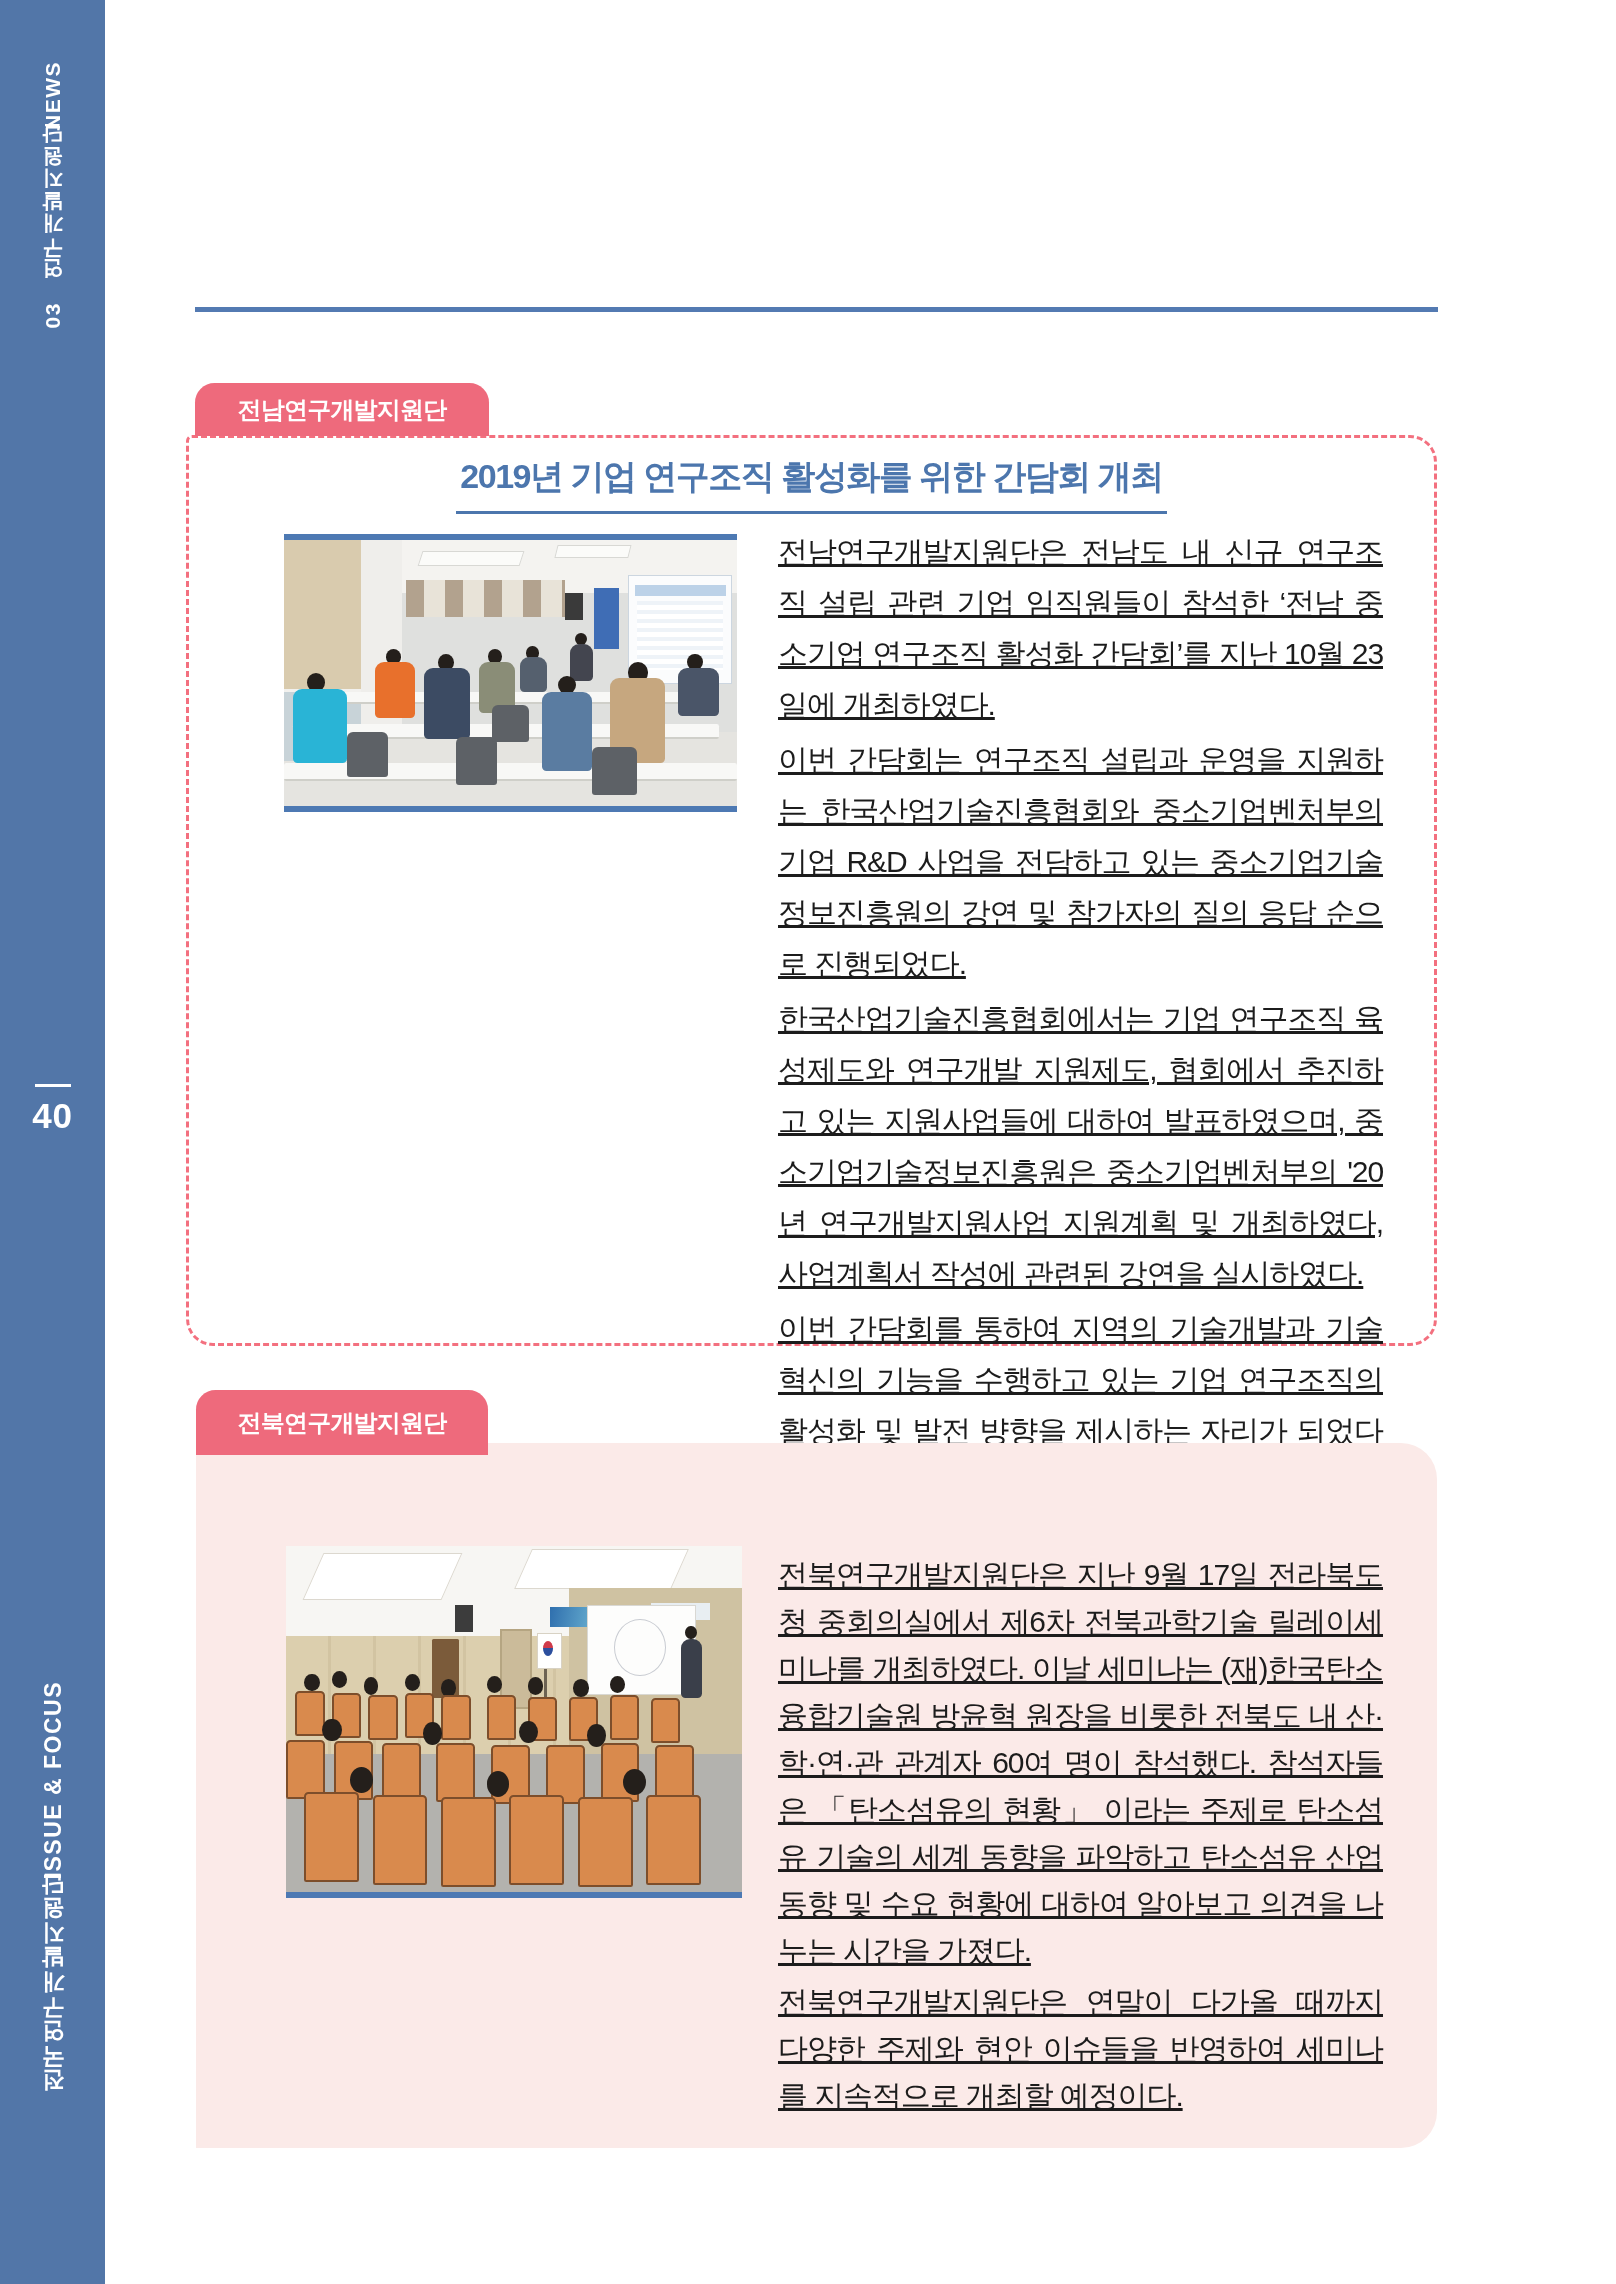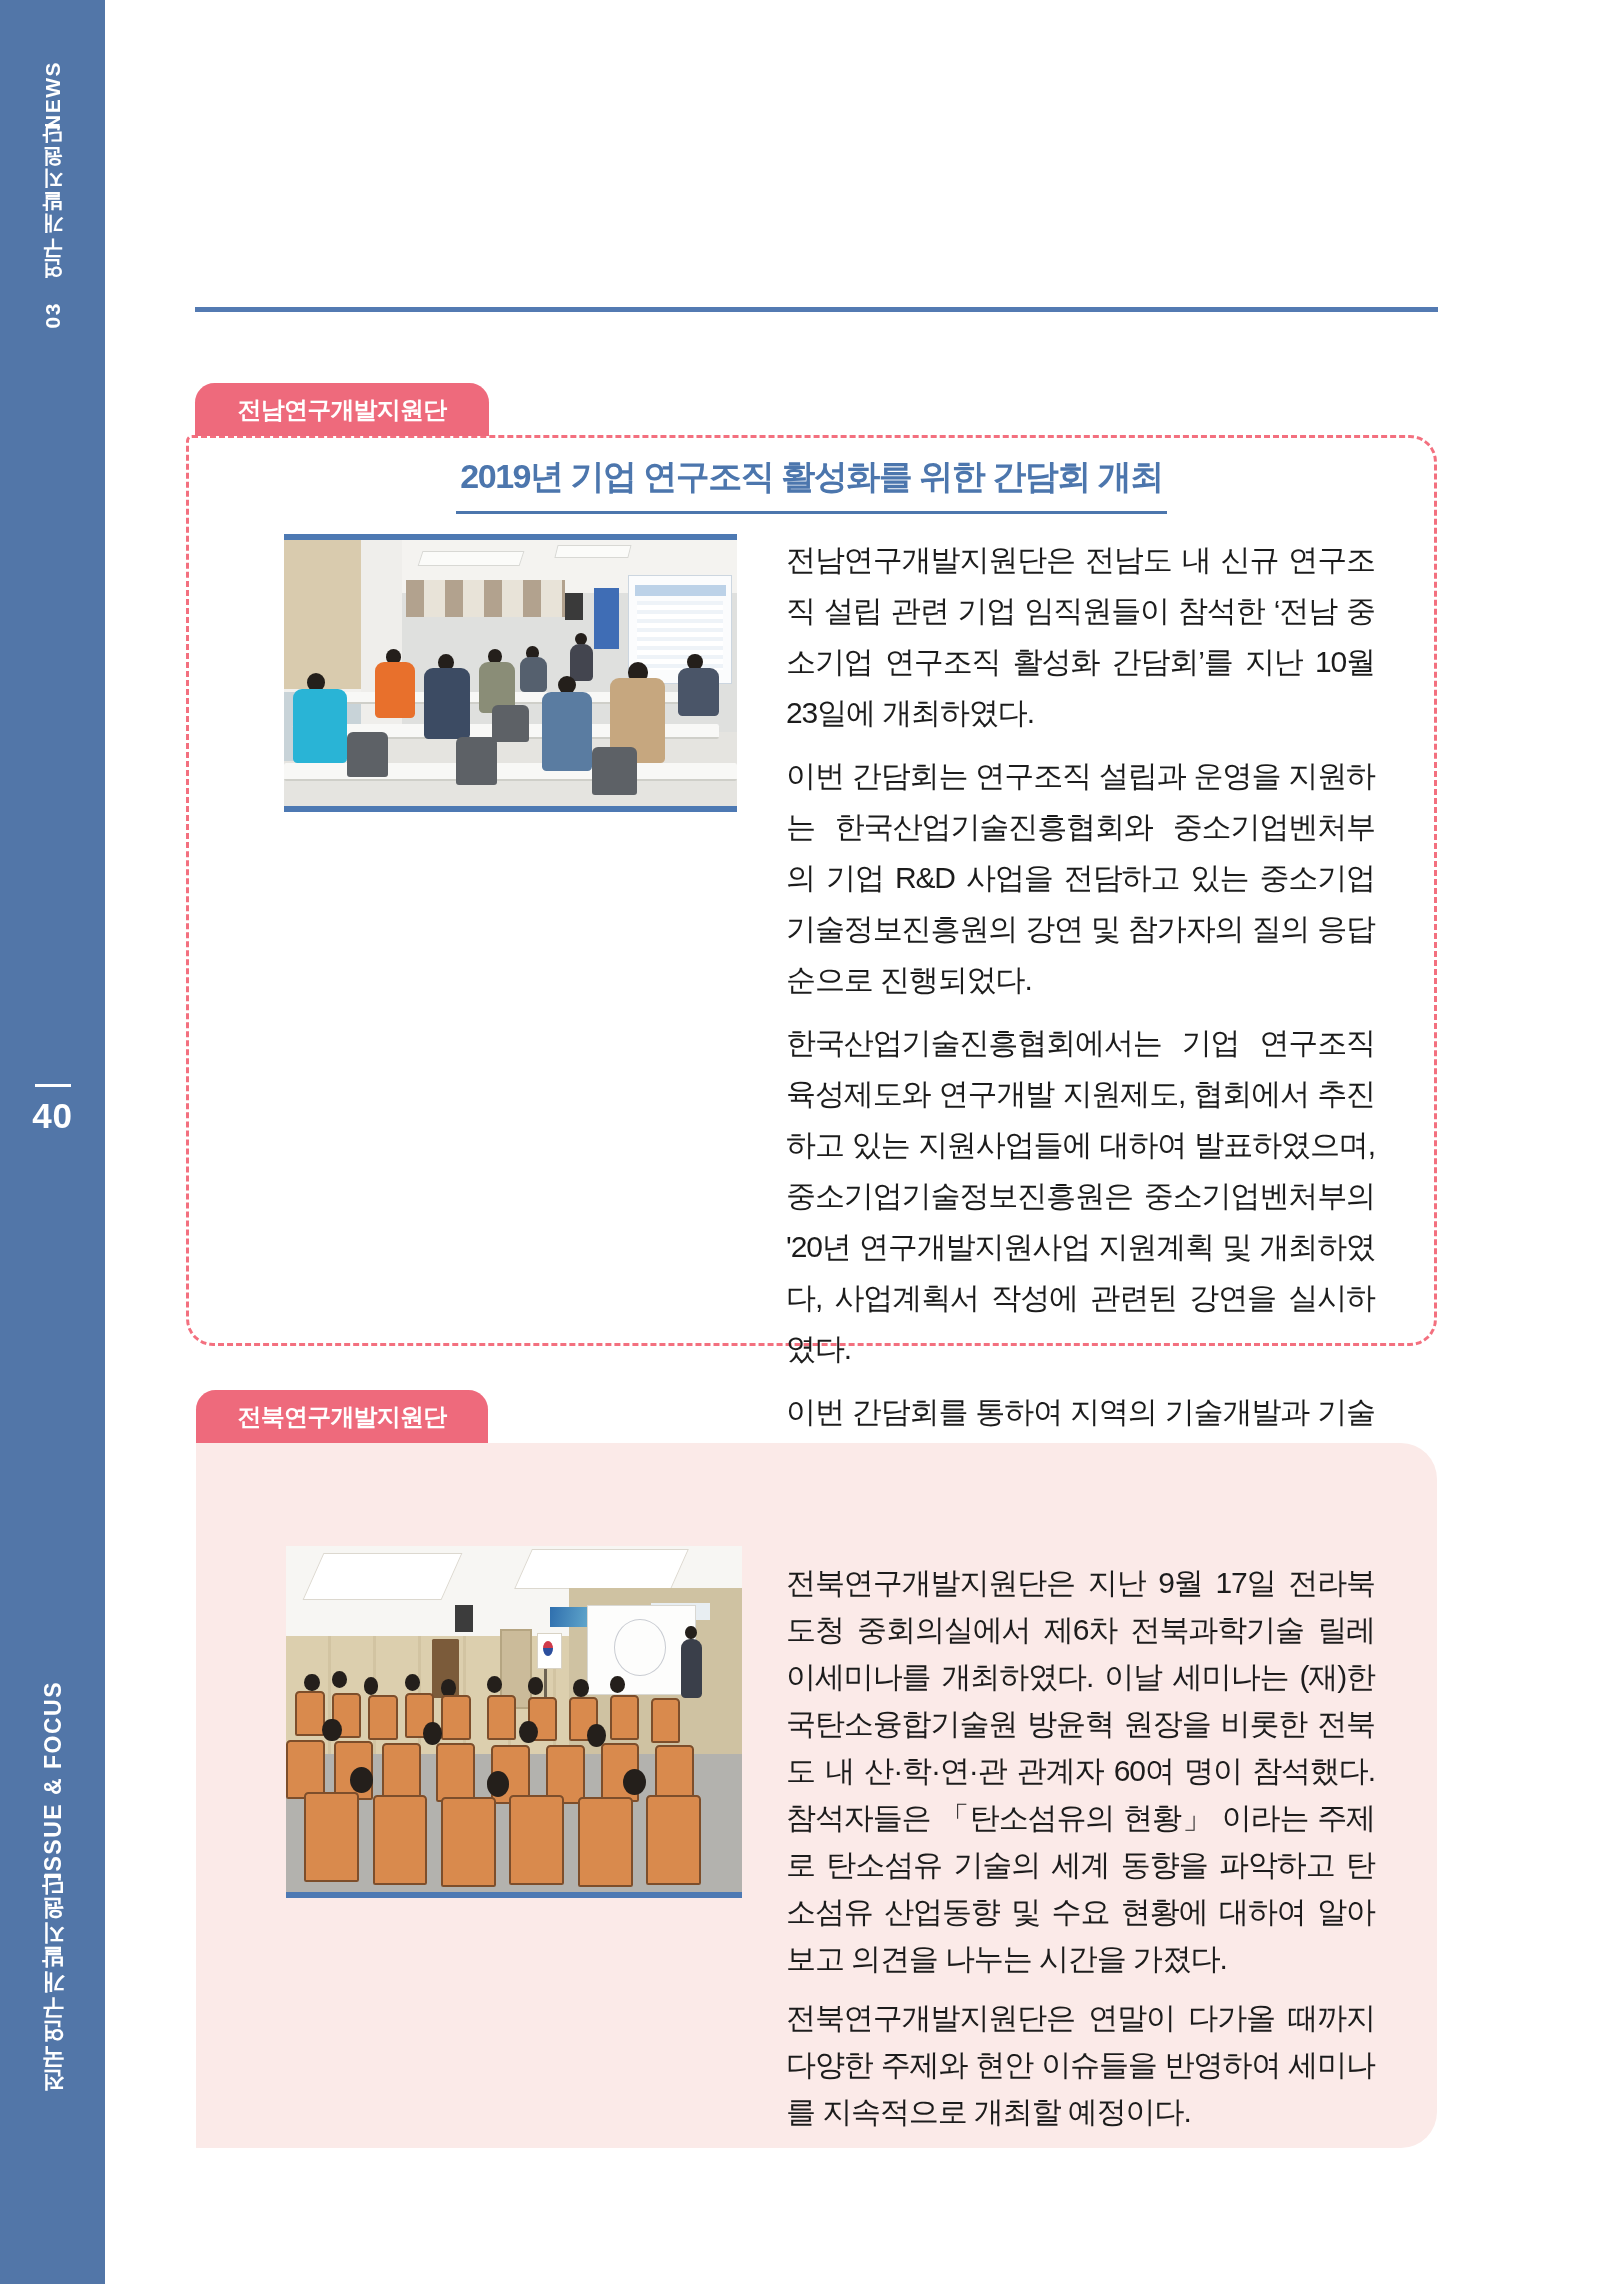--- a/index.html
+++ b/index.html
@@ -23,21 +23,21 @@
             border:3px dashed #f3707f;border-radius:6px 27px 27px 27px;box-sizing:border-box;background:#ffffff;}
   .pink-box{position:absolute;left:196px;top:1443px;width:1241px;height:705px;
             background:#fbeae8;border-radius:0 36px 36px 0;}
   
   .sec-title{position:absolute;text-align:center;}
   .sec-title span{display:inline-block;font-size:34px;font-weight:bold;color:#4c76ad;letter-spacing:-1.5px;
                   border-bottom:3.8px solid #4c76ad;padding:0 4.5px 10.5px 4.5px;}
   
   .body-col{position:absolute;left:774px;width:613px;color:#1c1c1c;font-size:30px;letter-spacing:-1.1px;
             text-align:justify;}
-  .body-col p{margin:12px;}
+  .body-col p{margin:4px;text-decoration:underline;}
   .lh1 p{line-height:51px;}
   .lh2 p{line-height:47px;}
   
   .photo{position:absolute;overflow:hidden;background:#e9e9e7;}
   .photo1{left:284px;top:534px;width:453px;height:266px;border-top:6px solid #4d79b3;border-bottom:6px solid #4d79b3;}
   .photo2{left:286px;top:1546px;width:456px;height:346px;border-bottom:6px solid #4d79b3;background:#efe9dd;}
   .head{background:#241f1b;border-radius:50%;}
   .person{border-radius:9px 9px 4.5px 4.5px;}
   .desk{background:#f8f8f6;border-bottom:2.3px solid #cfcfc9;border-radius:2.3px;}
   .chairA{background:#5d6166;border-radius:6px 6px 3px 3px;}
@@ -113,21 +113,21 @@
   </div>
 
   <div class="body-col lh1" style="top:522px;">
     <p>전남연구개발지원단은 전남도 내 신규 연구조직 설립 관련 기업 임직원들이 참석한 ‘전남 중소기업 연구조직 활성화 간담회’를 지난 10월 23일에 개최하였다.</p>
     <p>이번 간담회는 연구조직 설립과 운영을 지원하는 한국산업기술진흥협회와 중소기업벤처부의 기업 R&amp;D 사업을 전담하고 있는 중소기업기술정보진흥원의 강연 및 참가자의 질의 응답 순으로 진행되었다.</p>
     <p>한국산업기술진흥협회에서는 기업 연구조직 육성제도와 연구개발 지원제도, 협회에서 추진하고 있는 지원사업들에 대하여 발표하였으며, 중소기업기술정보진흥원은 중소기업벤처부의 '20년 연구개발지원사업 지원계획 및 개최하였다, 사업계획서 작성에 관련된 강연을 실시하였다.</p>
     <p>이번 간담회를 통하여 지역의 기술개발과 기술혁신의 기능을 수행하고 있는 기업 연구조직의 활성화 및 발전 뱡향을 제시하는 자리가 되었다고 생각하여, 전남연구개발지원단은 기업 연구조직의 역량강화를 위하여 지속적으로 노력할 예정이다.</p>
   </div>
 
   <div class="pink-box"></div>
-  <div class="sec-label" style="left:196px;top:1390px;width:292px;height:53px;">전북연구개발지원단</div>
+  <div class="sec-label" style="left:196px;top:1390px;width:292px;height:65px;">전북연구개발지원단</div>
 
 
   <div class="photo photo2" role="img" aria-label="제6차 전북과학기술 릴레이세미나 사진 — 전라북도청 중회의실에서 주황색 의자에 앉은 참석자들과 발표자">
     <i class="s" style="left:0;top:0;width:100%;height:26%;background:#f7f6f3;"></i>
     <i class="s" style="left:6%;top:2%;width:30%;height:13%;background:#ffffff;border:1.5px solid #dcd8cf;transform:skewX(-24deg);"></i>
     <i class="s" style="left:52%;top:1%;width:34%;height:11%;background:#ffffff;border:1.5px solid #dcd8cf;transform:skewX(-24deg);"></i>
     <i class="s" style="left:0;top:26%;width:100%;height:34%;background:repeating-linear-gradient(90deg,#dccfae 0 42px,#d2c4a2 42px 45px);"></i>
     <i class="s" style="left:62%;top:12%;width:38%;height:48%;background:#cfc2a2;"></i>
     <i class="s" style="left:0;top:60%;width:100%;height:40%;background:#b3b2ae;"></i>
     <i class="s" style="left:37%;top:17%;width:4%;height:8%;background:#3c3c3c;"></i>

